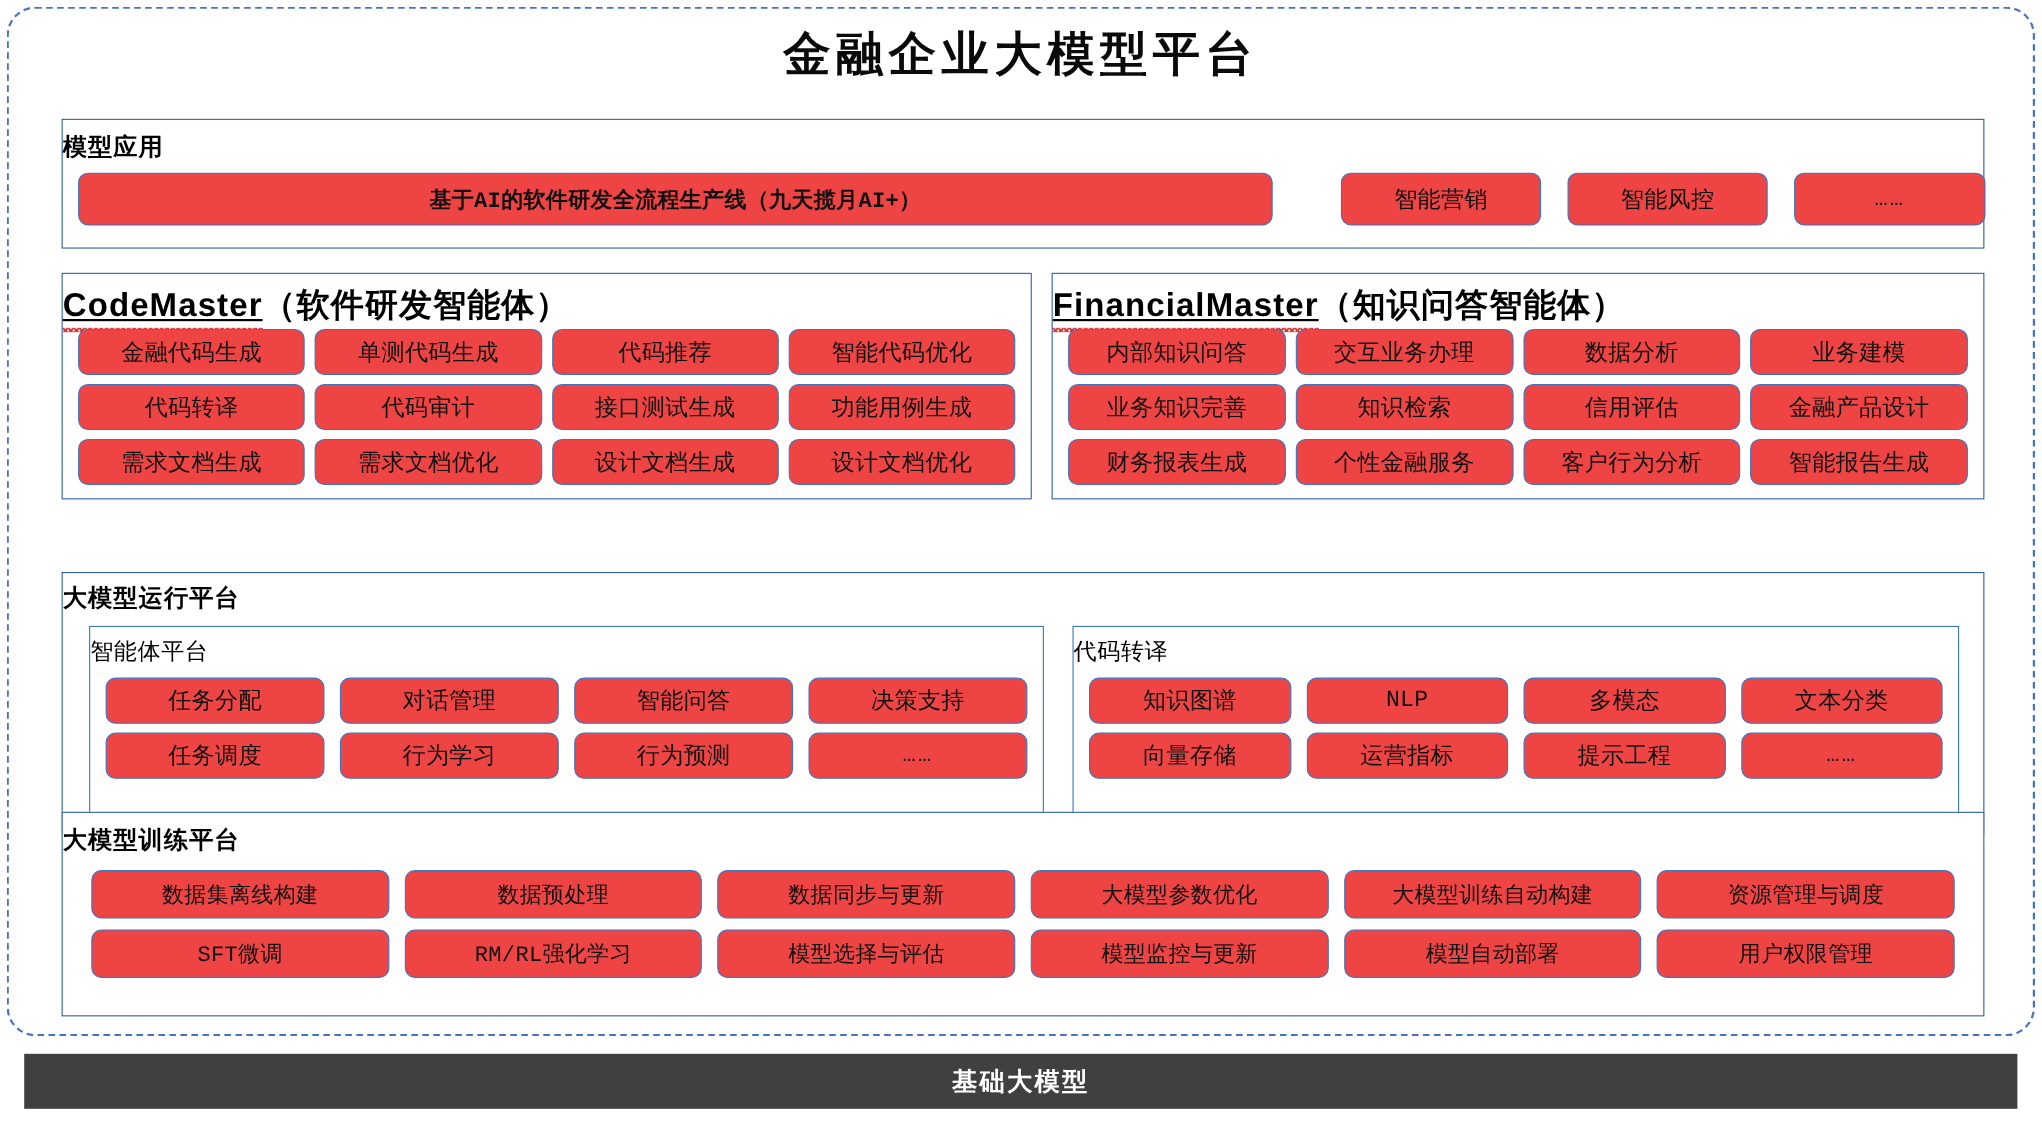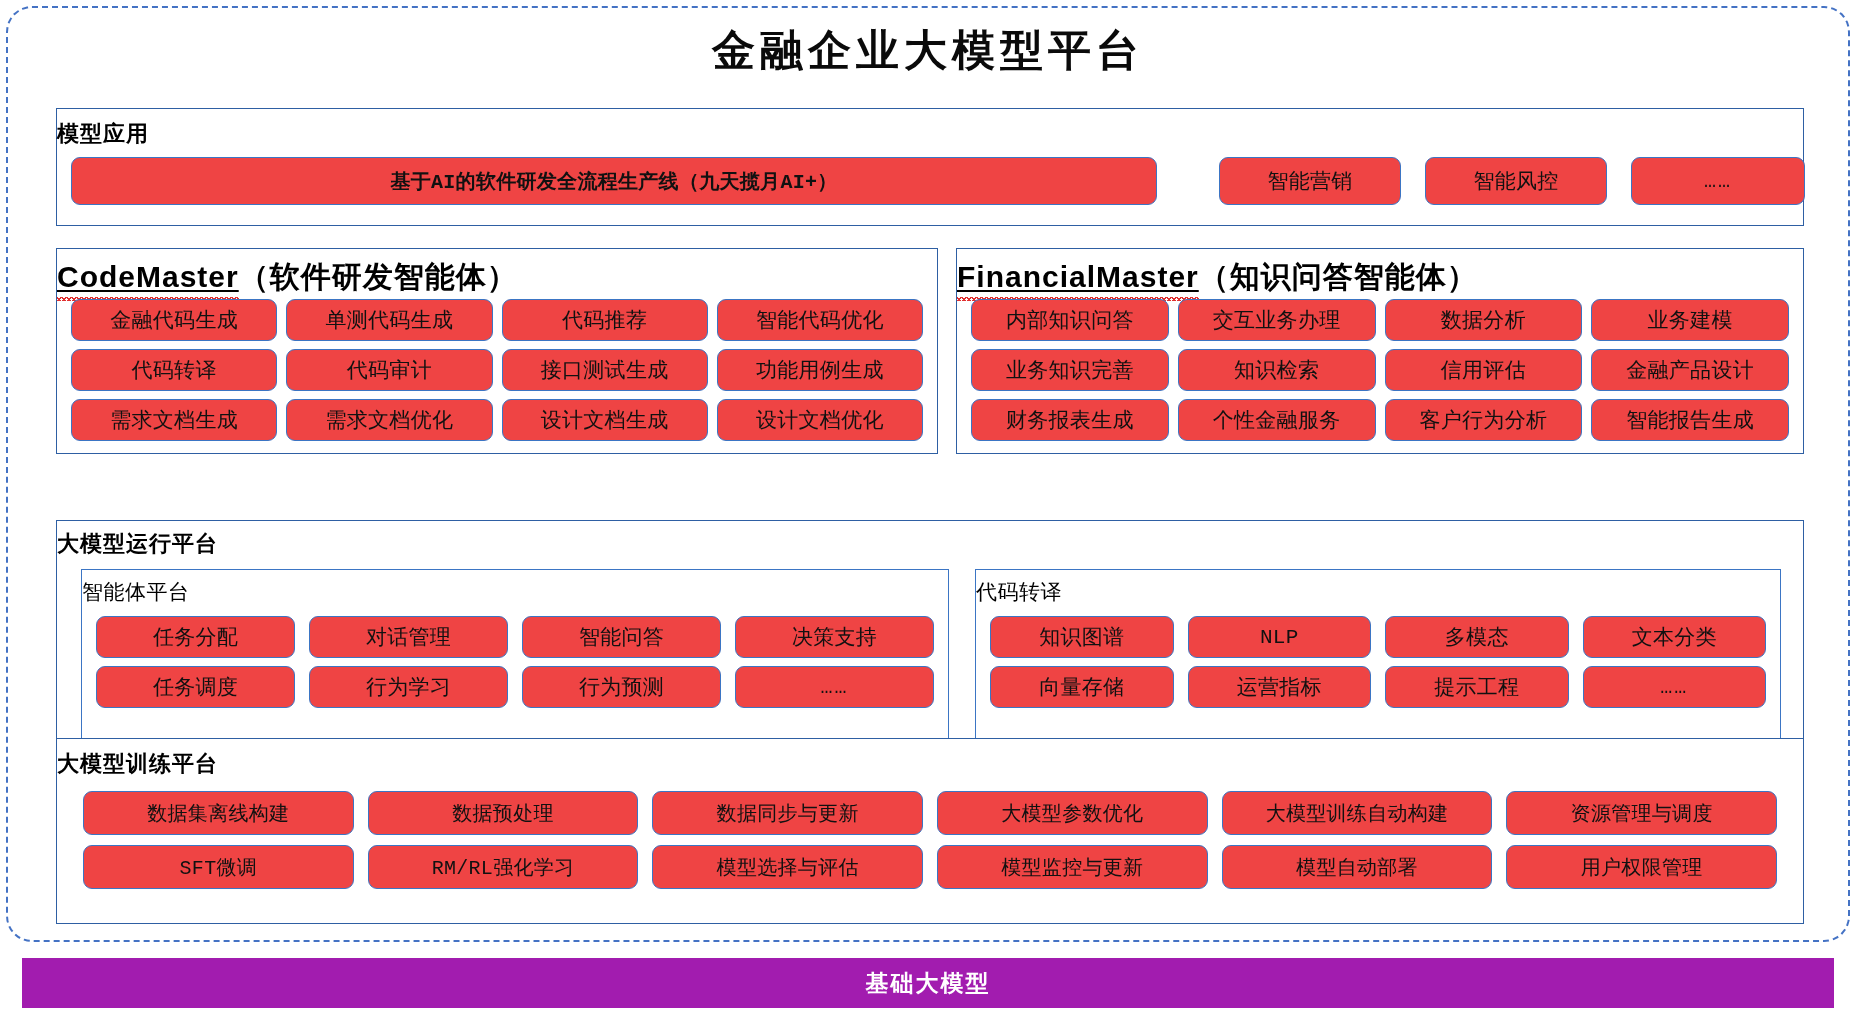--- a/index.html
+++ b/index.html
@@ -142,21 +142,21 @@
     grid-template-columns: repeat(6, 1fr);
     gap: 10px 14px;
   }
   .train-grid .chip { height: 44px; font-size: 20px; }
 
   
   #footer-bar {
     position: absolute;
     left: 22px; top: 958px;
     width: 1812px; height: 50px;
-    background: #a21caf;
+    background: #404040;
     display: flex;
     align-items: center;
     justify-content: center;
   }
   #footer-bar .label {
     color: #ffffff;
     font-size: 23px;
     font-weight: 700;
     letter-spacing: 2px;
   }

